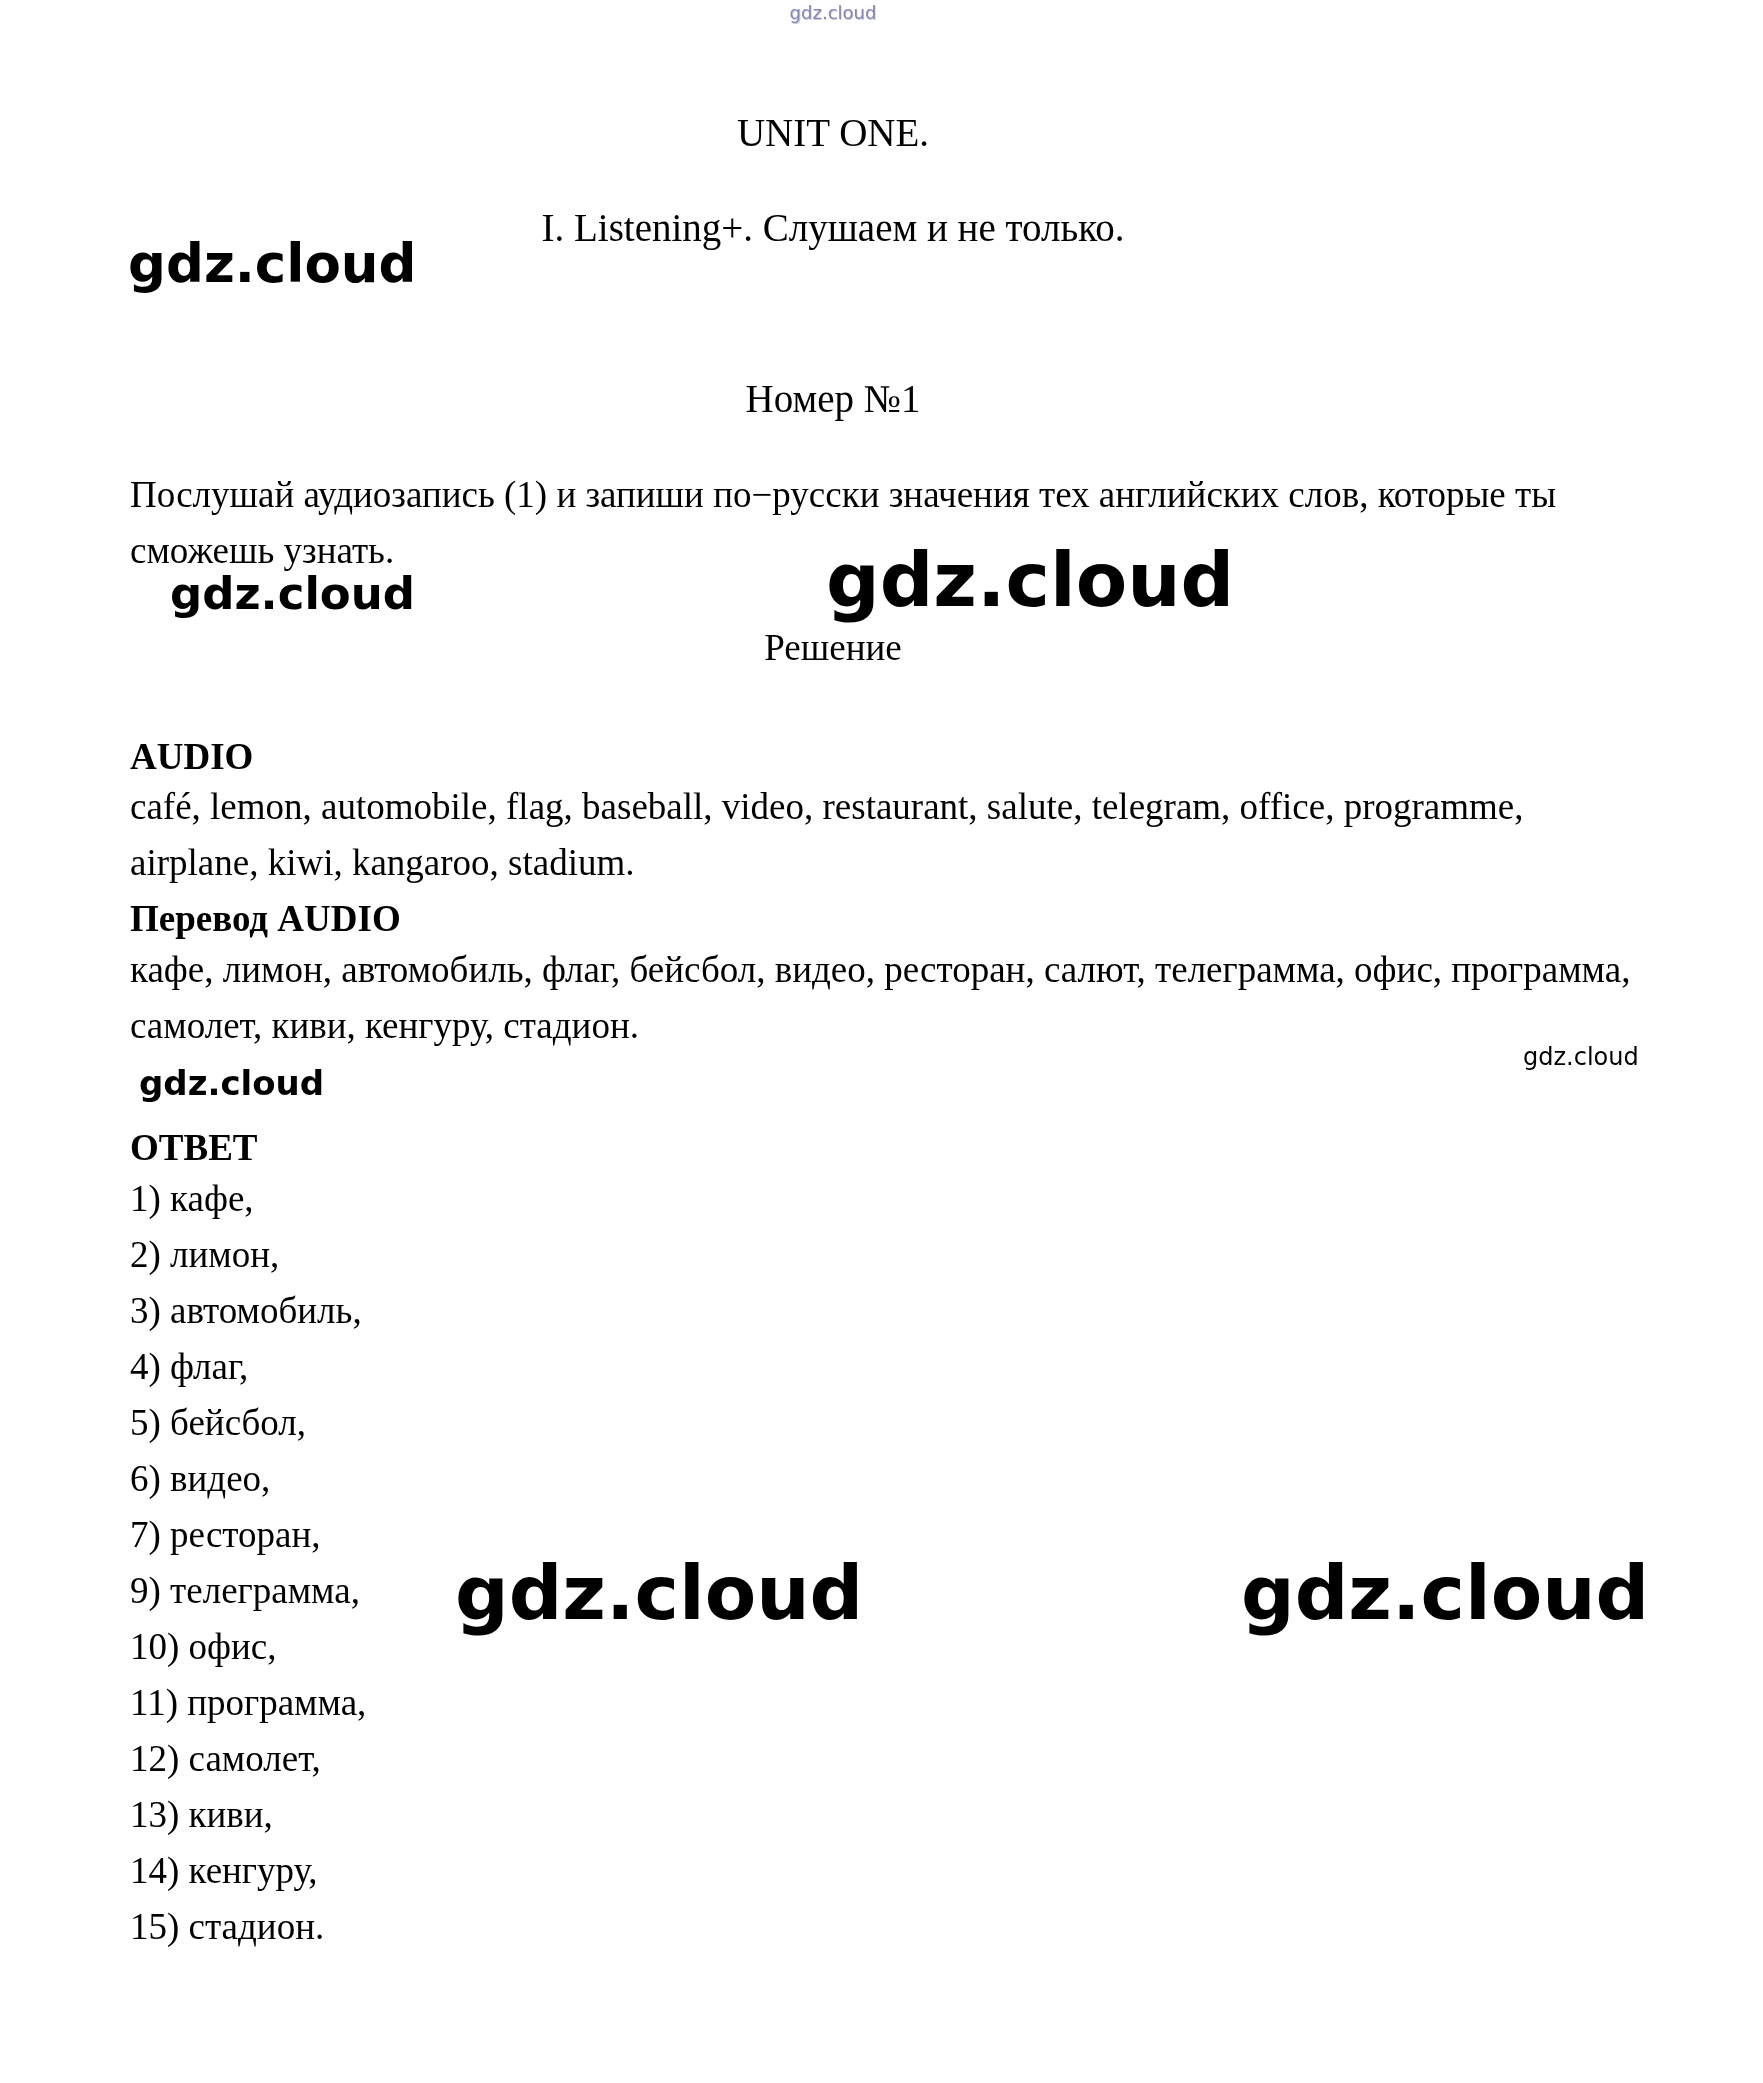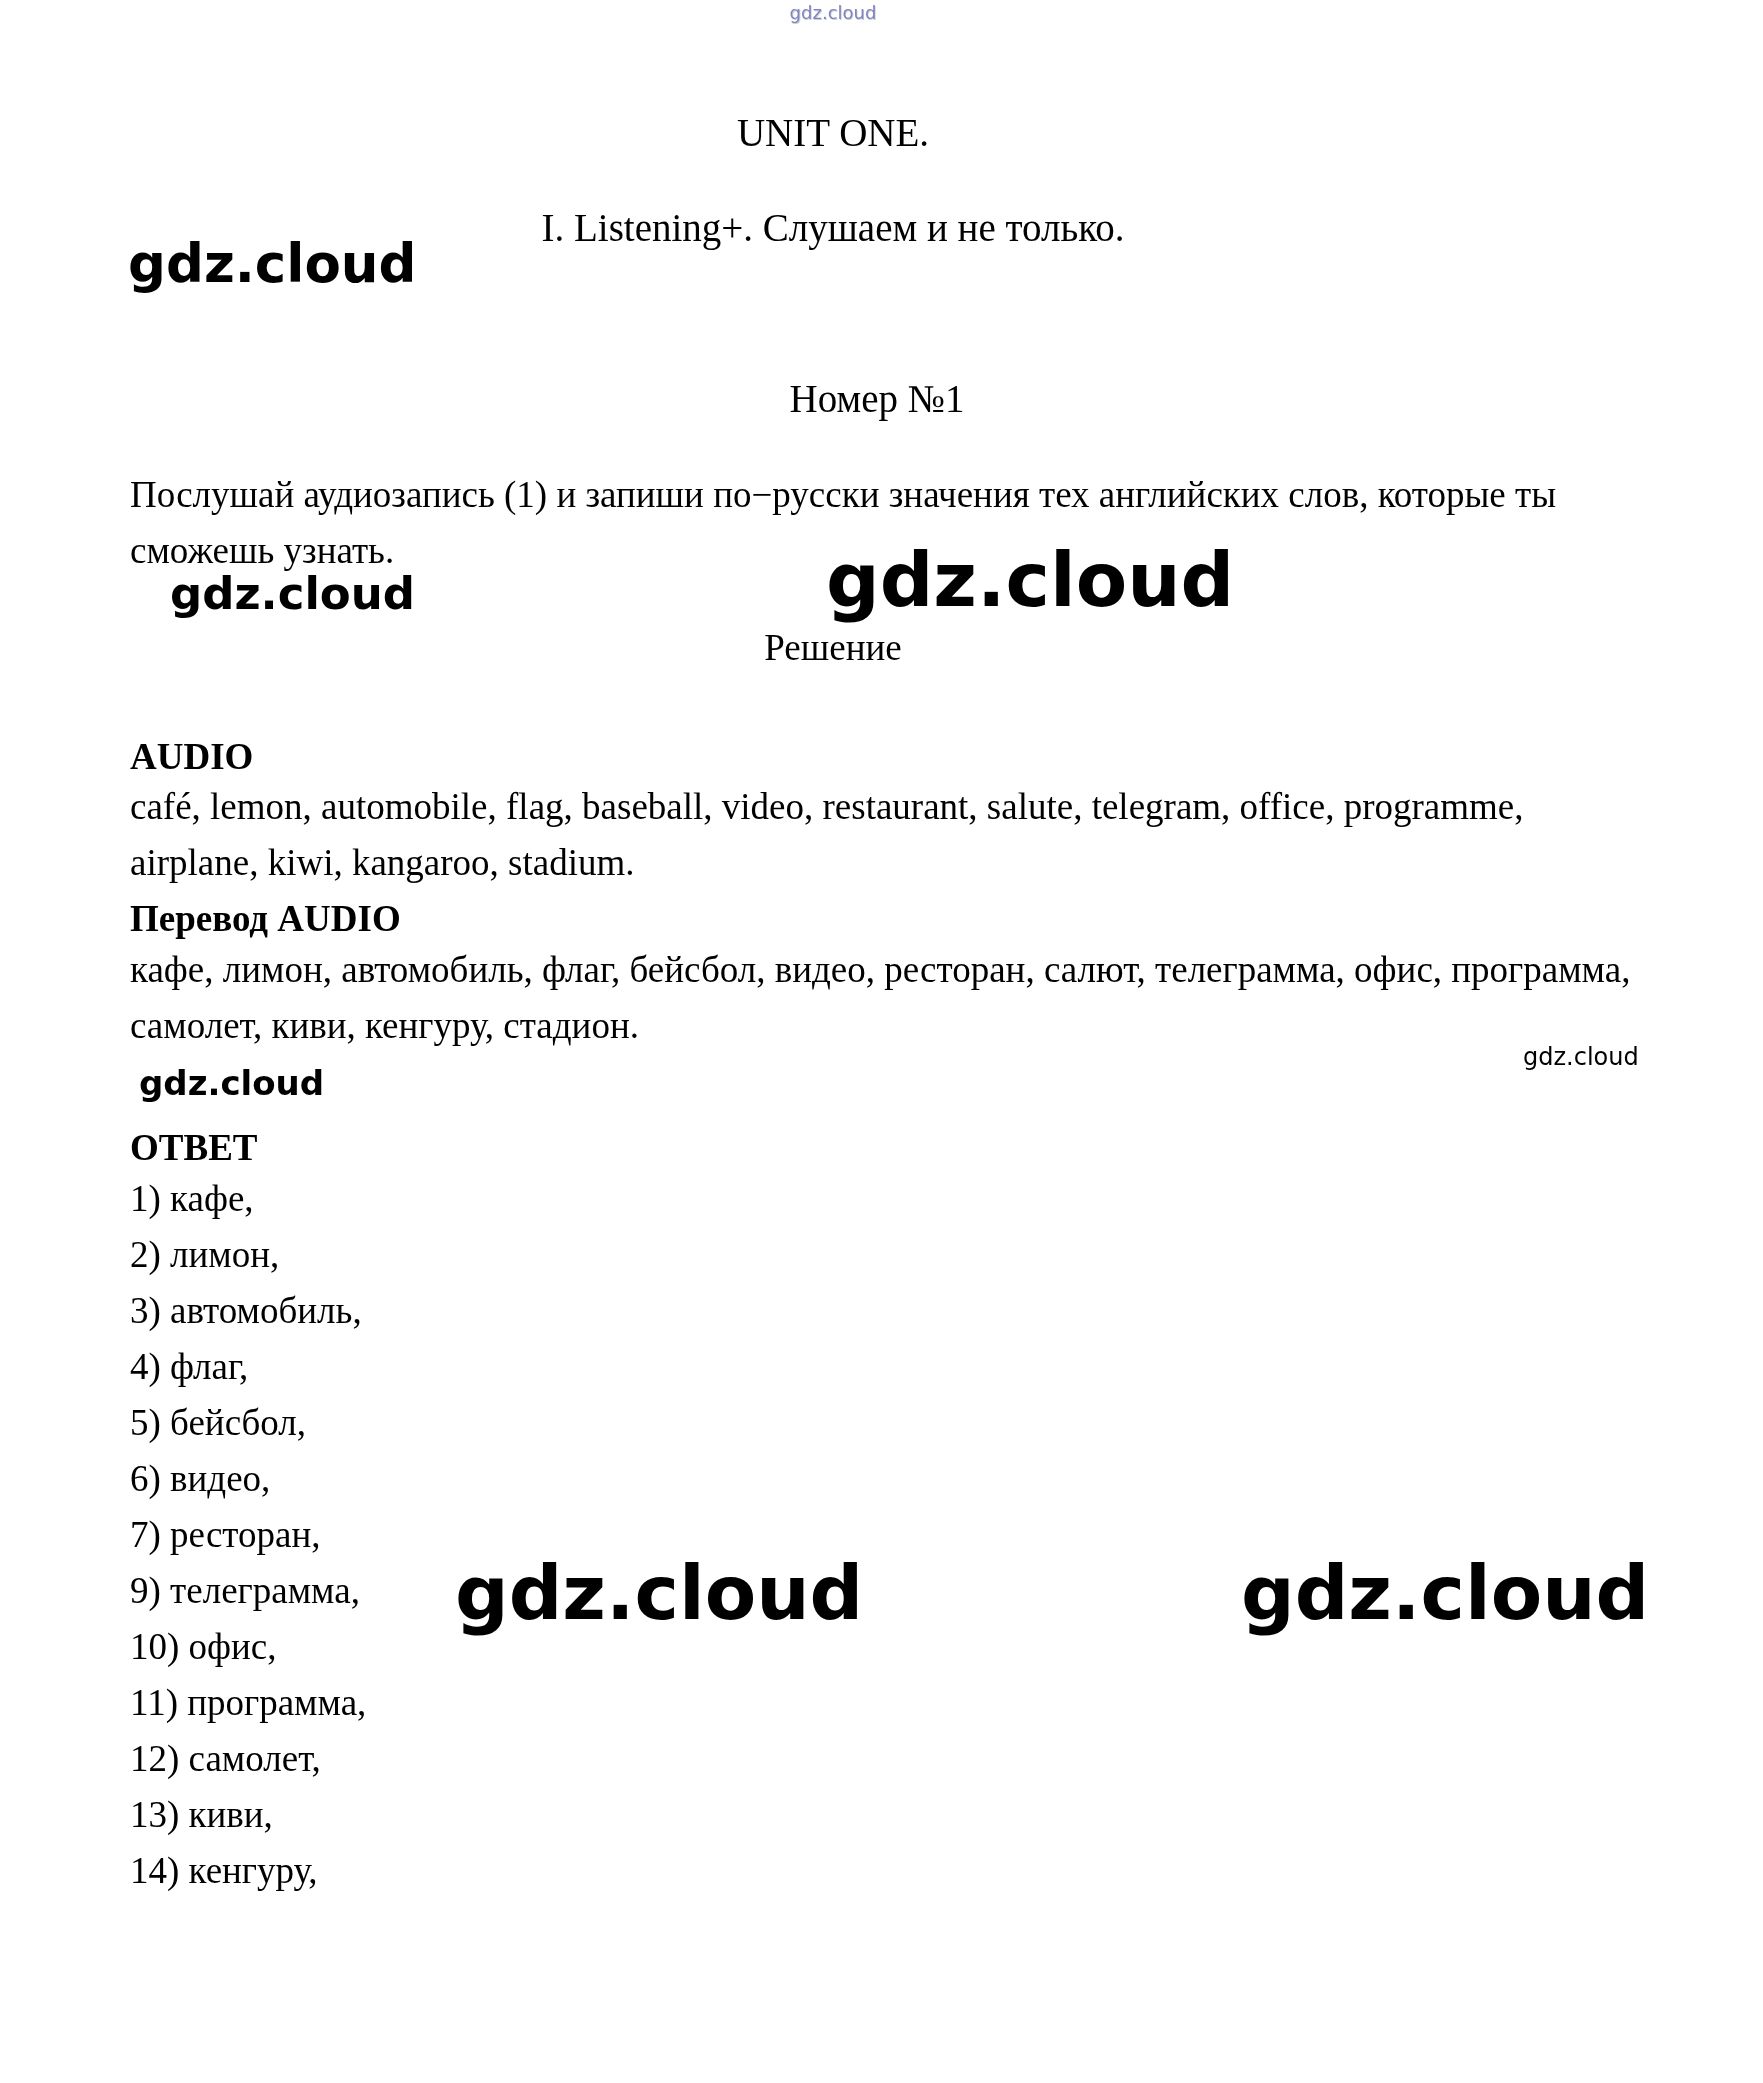--- a/index.html
+++ b/index.html
@@ -21,21 +21,21 @@
   .t-center {
     position: absolute;
     left: 0;
     width: 100%;
     text-align: center;
     font-size: 39px;
     line-height: 1.3;
   }
   .title       { top: 108px; }
   .subtitle    { top: 203px; }
-  .task-number { top: 374px; padding-left: 44px; }
+  .task-number { top: 374px; }
   .solution    { top: 624px; font-size: 37px; }
 
   .body-block {
     position: absolute;
     left: 130px;
     width: 1527px;
     font-size: 37px;
     line-height: 1.5;
   }
   .task-text        { top: 467px; }
@@ -121,16 +121,17 @@
     <div class="answer-item">4) флаг,</div>
     <div class="answer-item">5) бейсбол,</div>
     <div class="answer-item">6) видео,</div>
     <div class="answer-item">7) ресторан,</div>
     <div class="answer-item">9) телеграмма,</div>
     <div class="answer-item">10) офис,</div>
     <div class="answer-item">11) программа,</div>
     <div class="answer-item">12) самолет,</div>
     <div class="answer-item">13) киви,</div>
     <div class="answer-item">14) кенгуру,</div>
+    <div class="answer-item">15) стадион.</div>
   </div>
 
 </div>
 
 
 </body></html>

